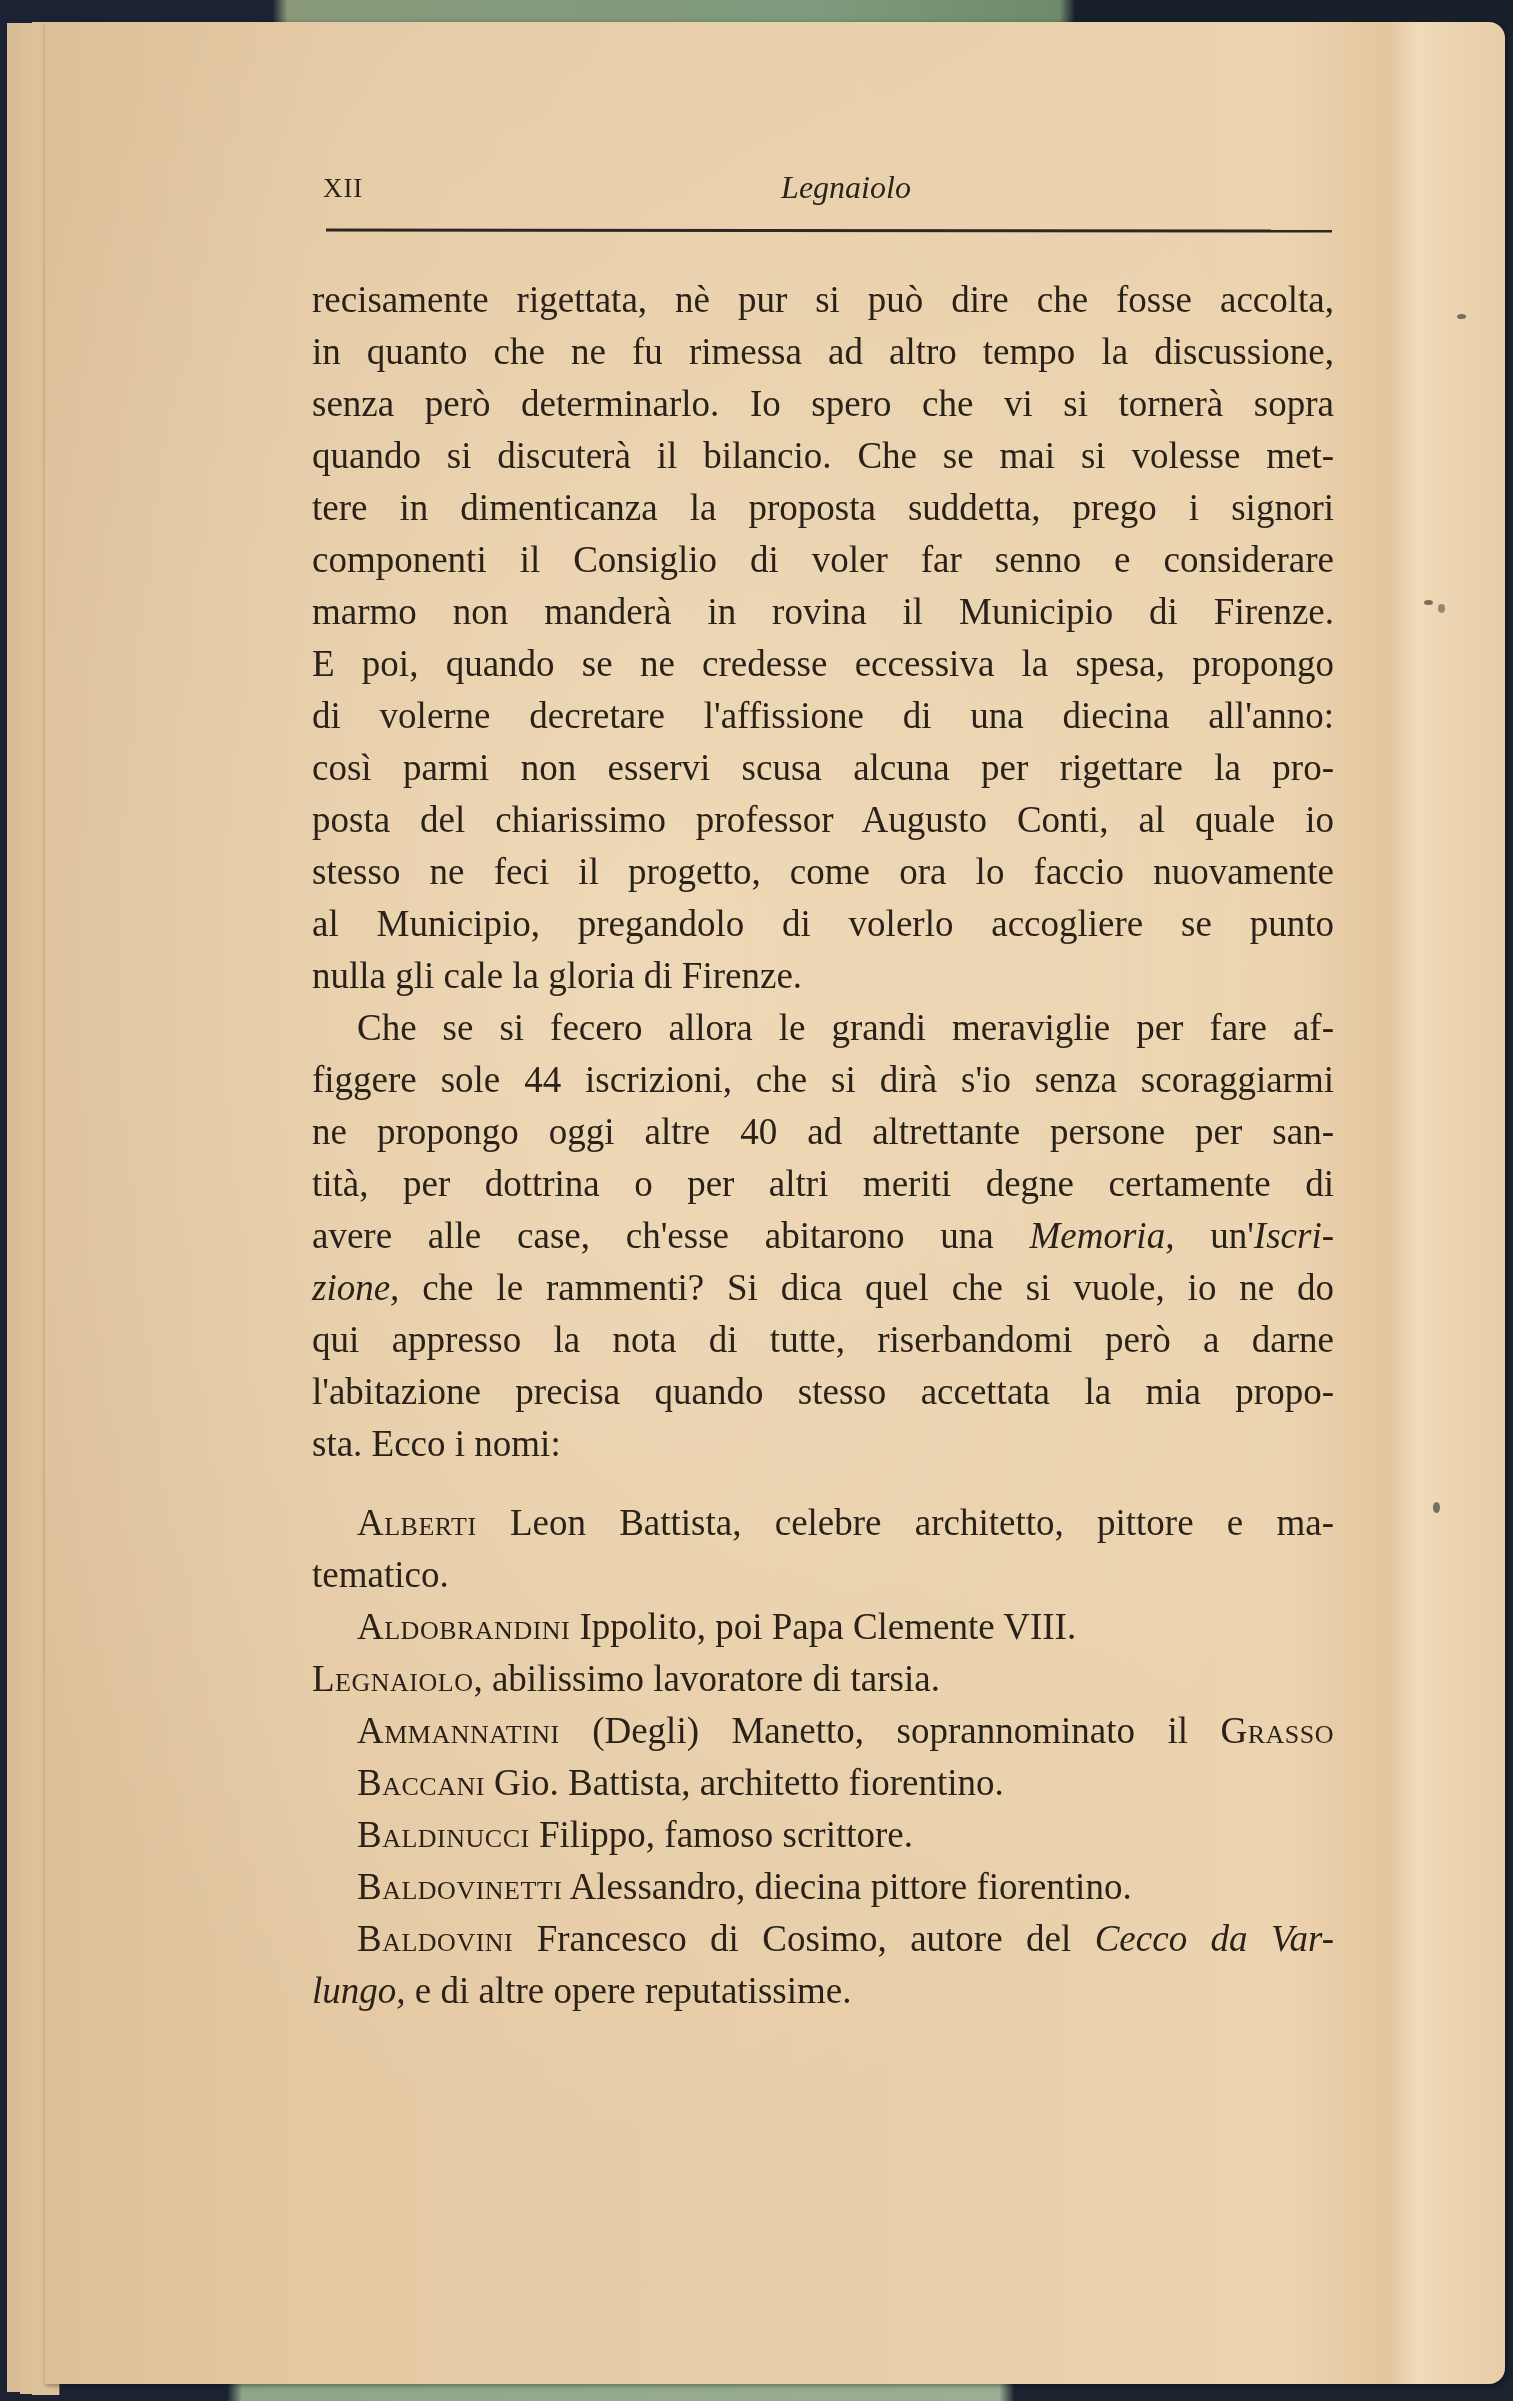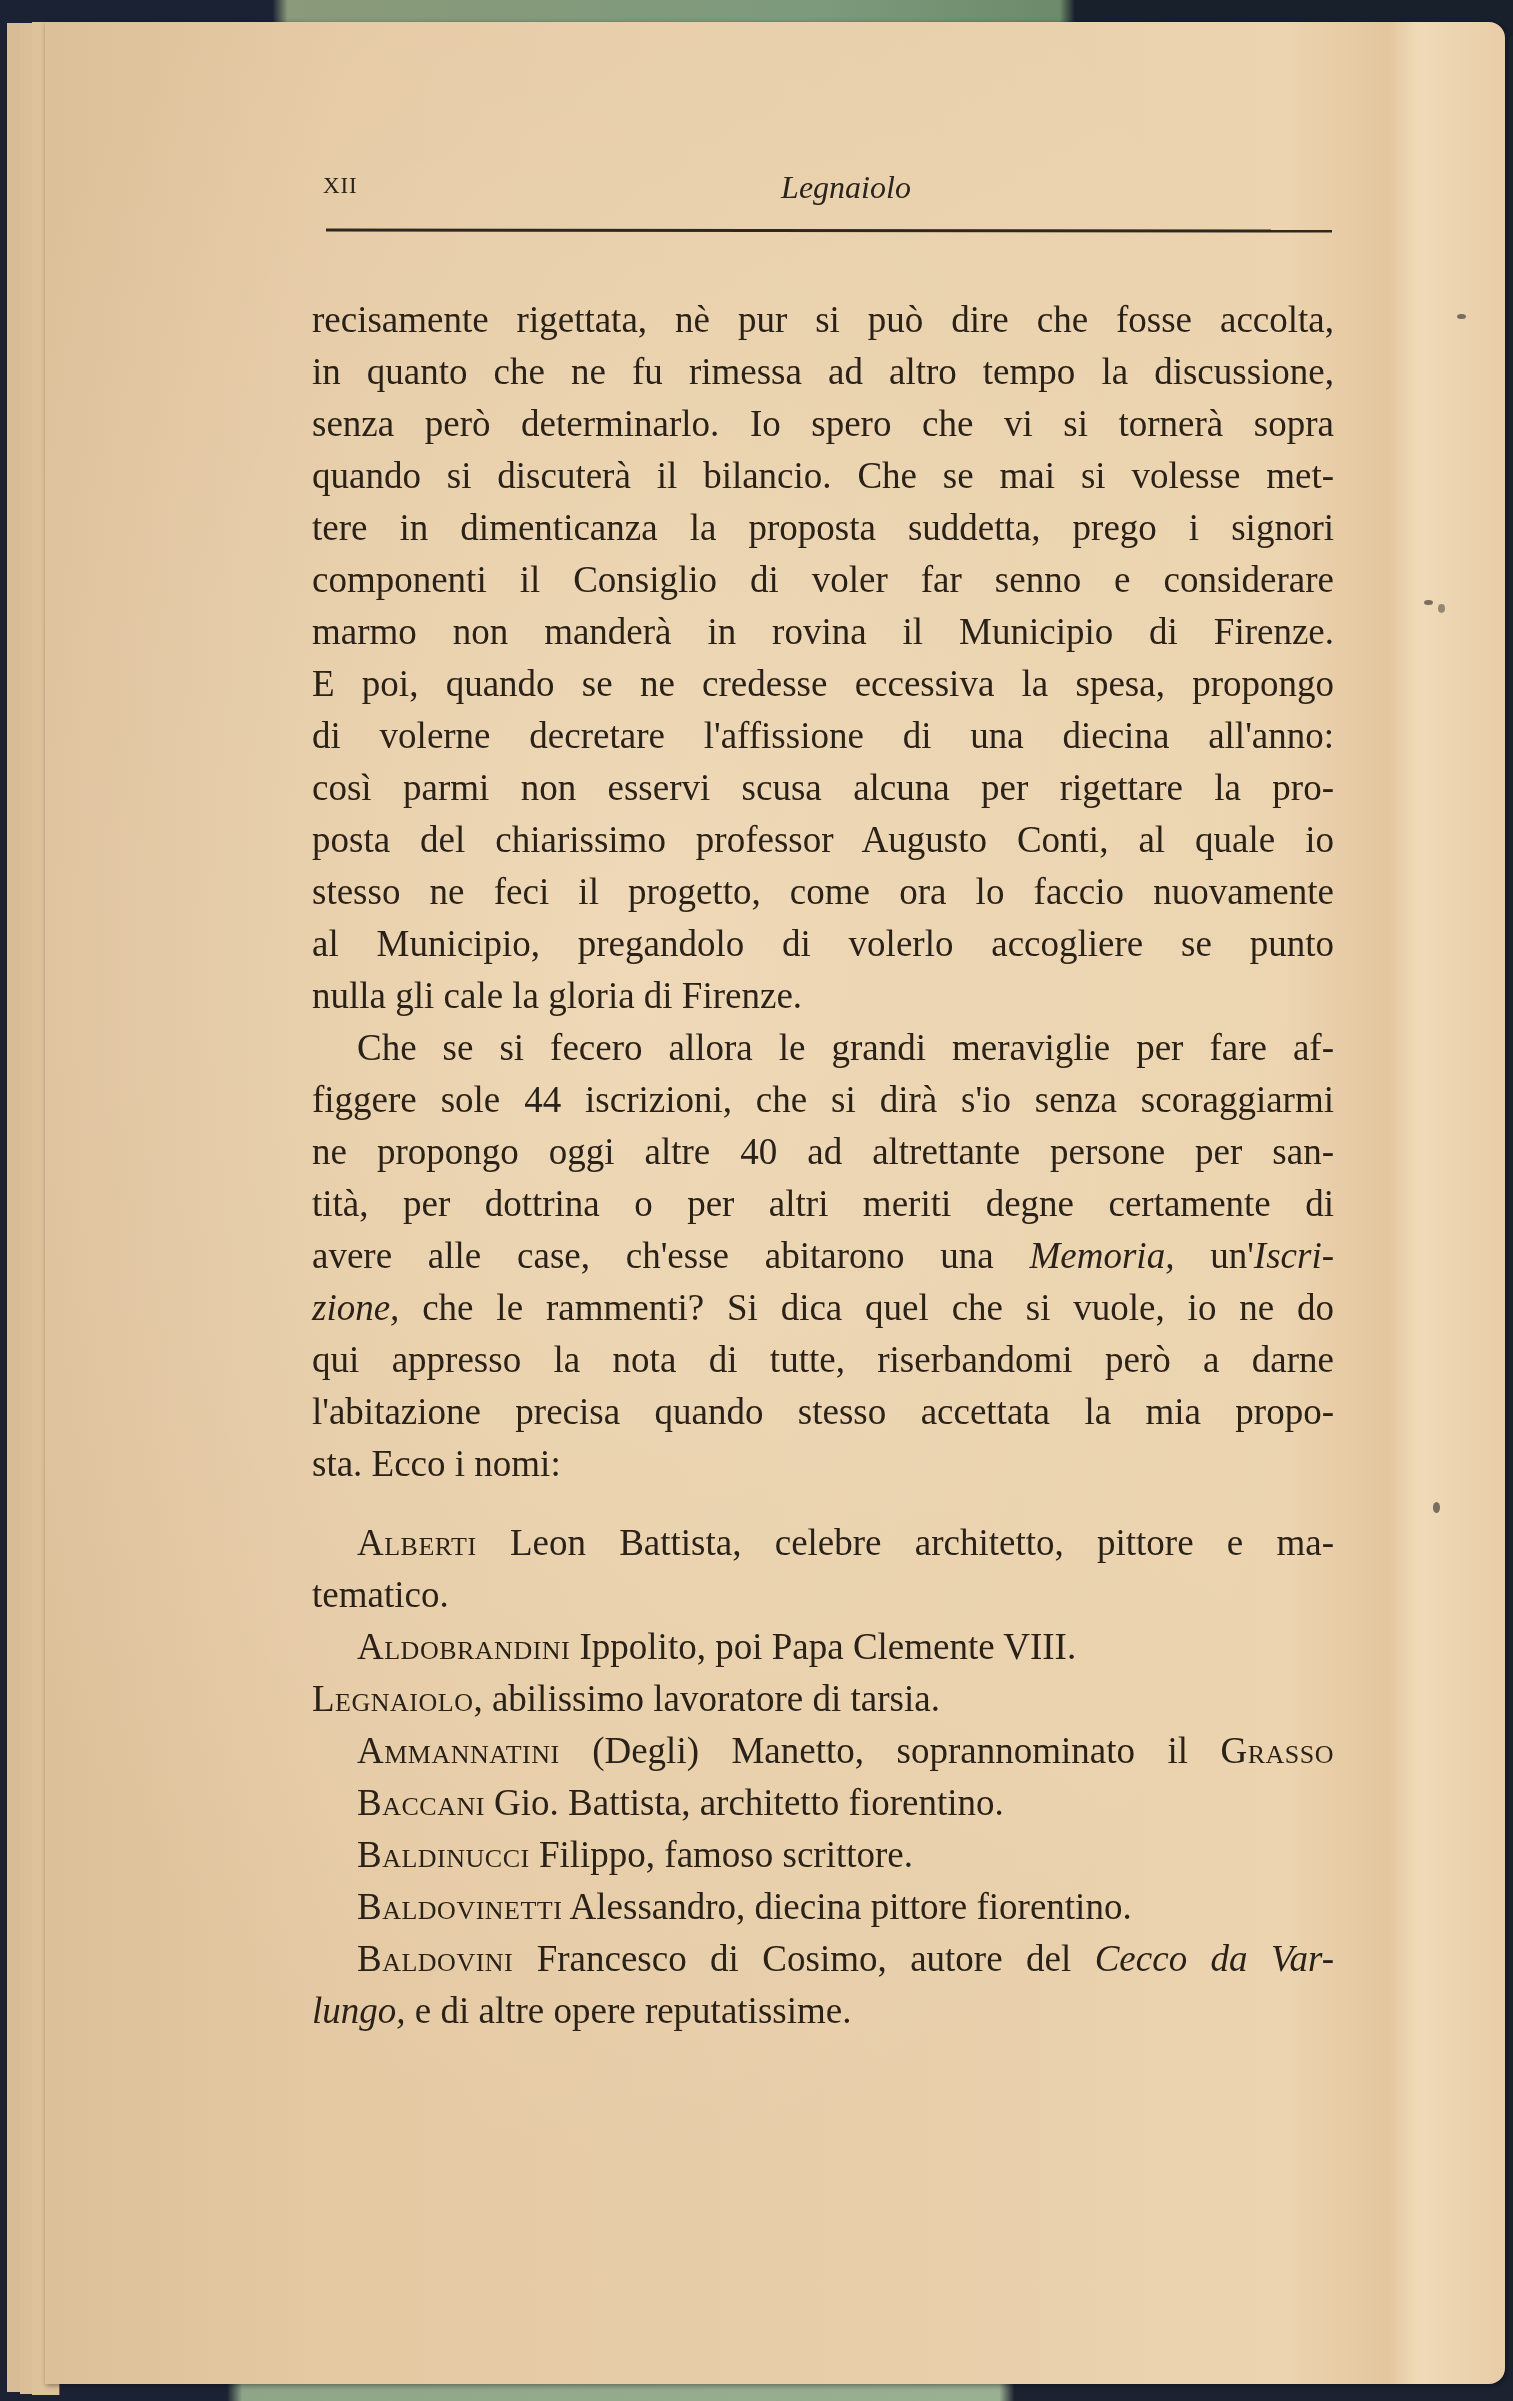--- a/index.html
+++ b/index.html
@@ -44,21 +44,21 @@
   }
   .running-head {
     position: absolute;
     left: 323px; top: 173px;
     width: 1010px;
     height: 36px;
   }
   .folio {
     position: absolute; left: 0; top: 0;
     font-family: "Liberation Serif", serif;
-    font-size: 23px;
+    font-size: 27px;
     color: #2b241c;
     letter-spacing: 0.9px;
   }
   .head-title {
     position: absolute; left: 0; right: 0; top: -3.6px;
     text-align: center;
     font-family: "Liberation Serif", serif;
     font-style: italic;
     font-size: 32px;
     color: #2b241c;
@@ -72,21 +72,20 @@
     transform: rotate(0.05deg);
   }
   .text-block {
     position: absolute;
     left: 312px; top: 274px;
     width: 1022px;
     color: #2a2219;
     font-family: "Liberation Serif", serif;
     font-size: 37px;
     line-height: 52px;
-    margin-top: 20px;
   }
   .line {
     display: block;
     white-space: nowrap;
     text-align: justify;
     text-align-last: justify;
     height: 52px;
   }
   .line.last {
     text-align-last: left;

